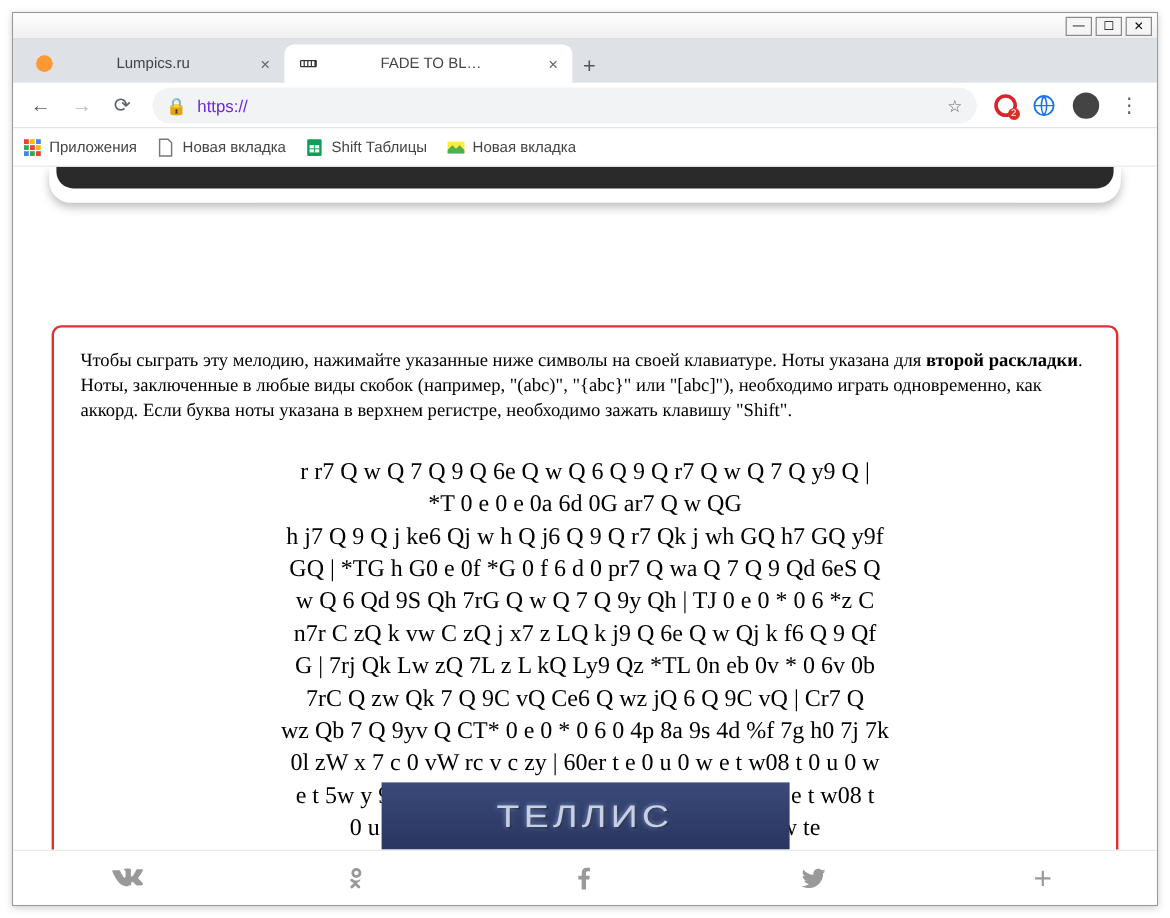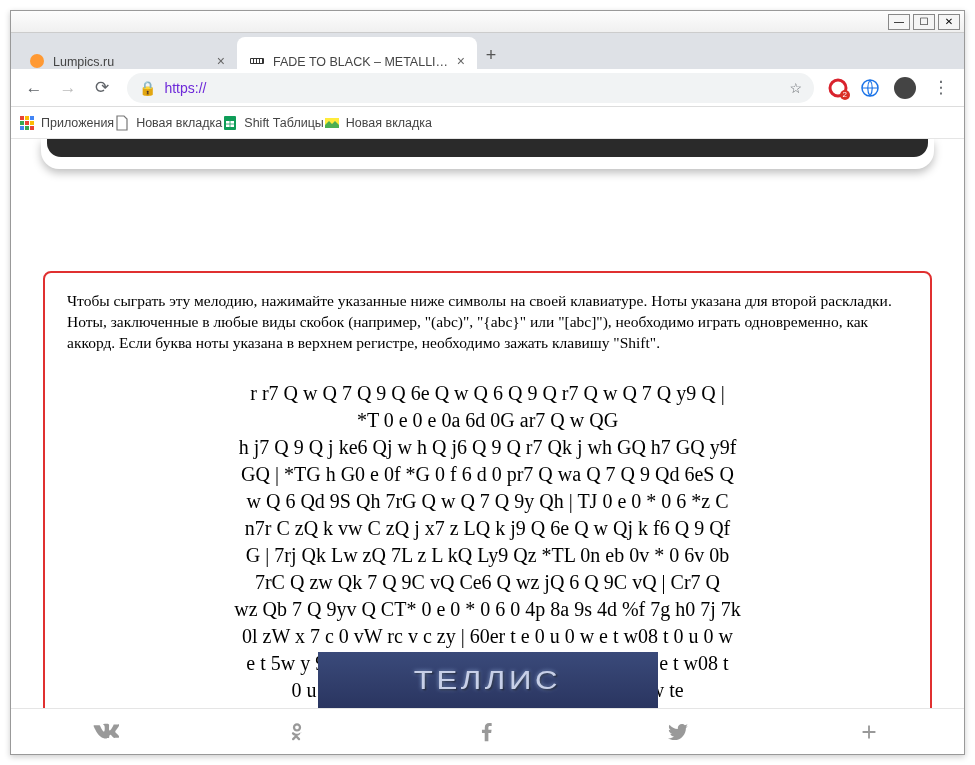--- a/index.html
+++ b/index.html
@@ -4,49 +4,49 @@
 <style>
 * { box-sizing: border-box; margin: 0; padding: 0; }
 body { font-family: Arial, sans-serif; background: #fff; width: 975px; height: 765px; overflow: hidden; position: relative; }
 
 .window { border: 1px solid #999; width: 955px; height: 745px; margin: 10px auto 0; background: #fff; display: flex; flex-direction: column; box-shadow: 0 2px 6px rgba(0,0,0,0.2); }
 
 .titlebar { height: 22px; background: linear-gradient(#fdfdfd,#f0f0f0); display:flex; justify-content:flex-end; align-items:center; padding:0 4px; border-bottom:1px solid #ccc; }
 .winbtn { width:22px; height:16px; border:1px solid #888; margin-left:3px; display:flex; align-items:center; justify-content:center; font-size:10px; background:#f5f5f5; cursor:pointer; }
 
 .tabstrip { height: 36px; background:#dee1e6; display:flex; align-items:flex-end; padding:0 6px; }
-.tab { height:32px; display:flex; align-items:flex-end; padding:0 12px; border-radius:8px 8px 0 0; font-size:12.5px; color:#444; min-width:220px; max-width:240px; position:relative; cursor:pointer; }
+.tab { height:32px; display:flex; align-items:center; padding:0 12px; border-radius:8px 8px 0 0; font-size:12.5px; color:#444; min-width:220px; max-width:240px; position:relative; cursor:pointer;gap:44px; }
 .tab.active { background:#fff; }
 .tab .favicon { width:16px; height:16px; margin-right:8px; flex-shrink:0; }
 .tab .title { white-space:nowrap; overflow:hidden; text-overflow:ellipsis; flex:1; }
 .tab .close { margin-left:8px; font-size:14px; color:#666; }
 .newtab { width:28px; height:28px; display:flex; align-items:center; justify-content:center; font-size:18px; color:#555; cursor:pointer; }
 
 .toolbar { height: 38px; background:#fff; border-bottom:1px solid #ddd; display:flex; align-items:center; padding:0 8px; gap:4px; }
 .tbtn { width:30px; height:30px; display:flex; align-items:center; justify-content:center; color:#5f6368; font-size:17px; cursor:pointer; border-radius:50%; }
 .tbtn.disabled { color:#bbb; }
 .omnibox { flex:1; height:30px; background:#f1f3f4; border-radius:15px; display:flex; align-items:center; padding:0 12px; font-size:14px; color:#333; margin:0 6px; }
 .omnibox .scheme { color:#6d28d9; }
 .omnibox .lock { margin-right:8px; color:#5f6368; }
 .omnibox .star { margin-left:auto; color:#5f6368; }
 .ext-icon { width:20px; height:20px; margin:0 4px; display:flex; align-items:center; justify-content:center; position:relative; }
 .badge { position:absolute; bottom:-2px; right:-2px; background:#d93025; color:#fff; font-size:8px; border-radius:6px; padding:0 3px; line-height:10px; }
 .avatar { width:22px; height:22px; border-radius:50%; background:#444; margin:0 6px; }
 
-.bookmarks { height:32px; background:#fff; border-bottom:1px solid #e5e5e5; display:flex; align-items:center; padding:0 8px; font-size:12.5px; color:#444; }
+.bookmarks { height:32px; background:#fff; border-bottom:1px solid #e5e5e5; display:flex; align-items:center; padding:0 8px; gap:16px; font-size:12.5px; color:#444; }
 .bookmark { display:flex; align-items:center; gap:6px; cursor:pointer; }
 .bookmark .bicon { width:16px; height:16px; display:flex; align-items:center; justify-content:center; }
 
 .content { flex:1; overflow:hidden; background:#fff; position:relative; }
 .dark-edge-container { position:absolute; top:0; left:30px; right:30px; height:30px; background:#fff; border-radius:0 0 18px 18px; box-shadow:0 4px 8px rgba(0,0,0,0.25); }
 .dark-edge { position:absolute; top:0; left:6px; right:6px; height:18px; background:#2a2a2a; border-radius:0 0 14px 14px; }
 
 .red-box { position:absolute; top:132px; left:32px; right:32px; border:2.5px solid #e03030; border-radius:8px; padding:18px 22px 14px; }
 .instruction { font-family:"Times New Roman",serif; font-size:15.5px; line-height:1.35; color:#000; }
-.instruction b { font-weight:normal; }
+.instruction b { font-weight:bold; }
 .notes { margin-top:26px; font-family:"Times New Roman",serif; font-size:20px; line-height:1.35; text-align:center; color:#000; white-space:pre-line; }
 
 .album { position:absolute; bottom:0; left:50%; transform:translateX(-50%); width:340px; height:56px; background:linear-gradient(180deg,#3a4a7a 0%,#2a3560 100%); overflow:hidden; display:flex; align-items:center; justify-content:center; }
 .album-text { font-family:Impact,sans-serif; font-size:26px; letter-spacing:3px; color:#c8d0e8; text-shadow:0 0 4px #88a0d0,1px 1px 2px #000; transform:scaleX(1.2); }
 
 .sharebar { height:46px; border-top:1px solid #e5e5e5; display:flex; align-items:center; justify-content:space-around; background:#fff; }
 .sharebtn { flex:1; display:flex; align-items:center; justify-content:center; color:#999; font-size:22px; cursor:pointer; height:100%; }
 
 svg { display:block; }
 </style>

